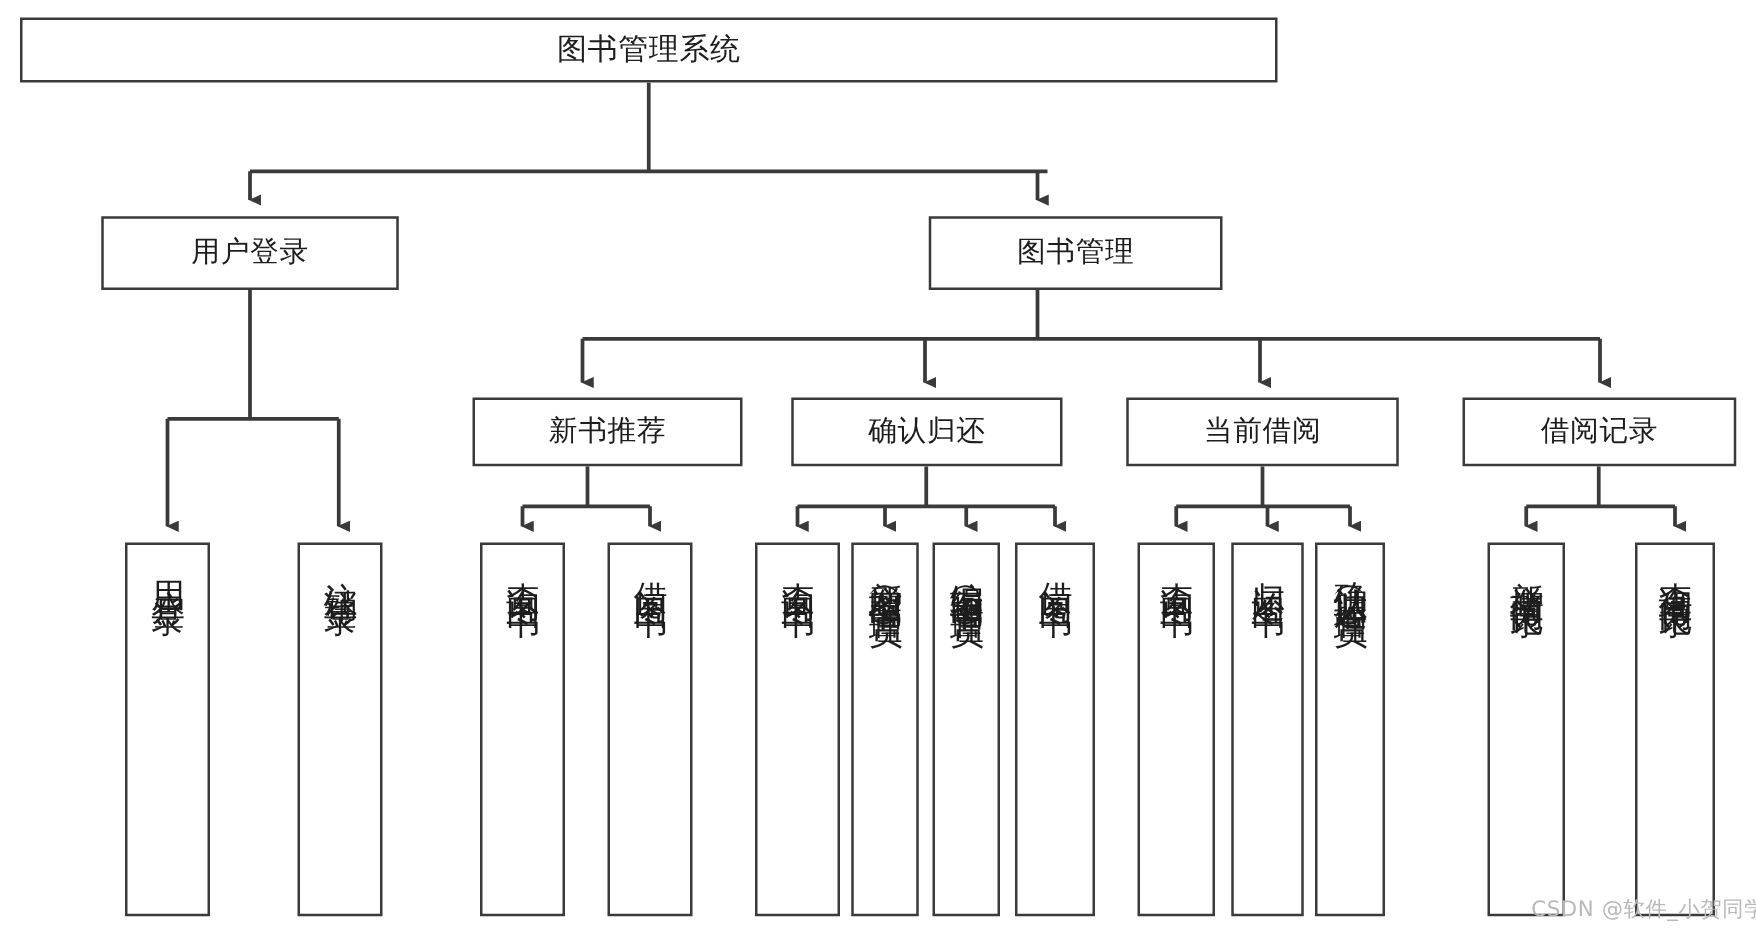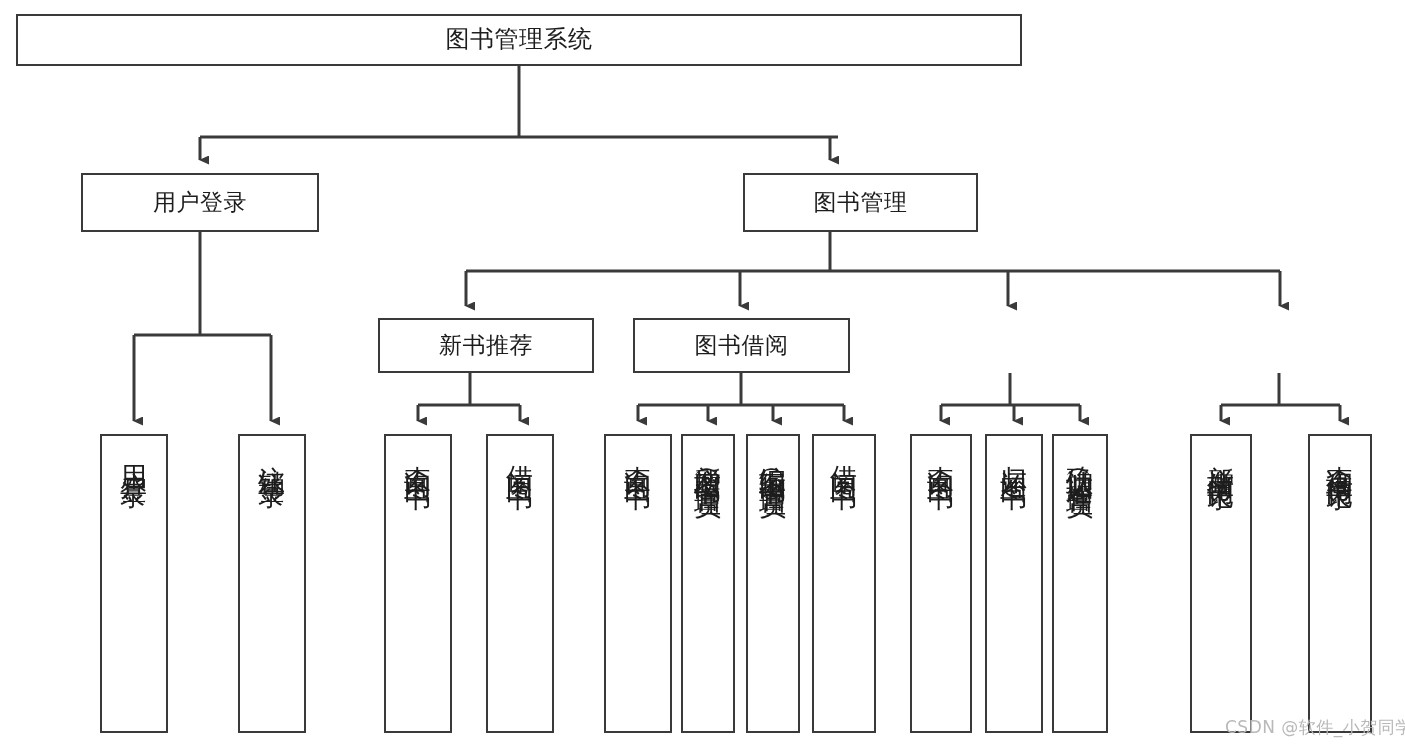--- a/index.html
+++ b/index.html
@@ -137,21 +137,27 @@
     <span class="lbl">用户登录</span>
   </div>
   <div class="node h-node" style="left:711px; top:173px; width:235px; height:59px;margin-left:32px;">
     <span class="lbl">图书管理</span>
   </div>
 
   <div class="node h-node" style="left:362px; top:318px; width:216px; height:55px;margin-left:16px;">
     <span class="lbl">新书推荐</span>
   </div>
   <div class="node h-node" style="left:633px; top:318px; width:217px; height:55px;">
-    <span class="lbl">图书借阅</span>
+    <span class="lbl">确认归还</span>
+  </div>
+  <div class="node h-node" style="left:901px; top:318px; width:218px; height:55px;">
+    <span class="lbl">当前借阅</span>
+  </div>
+  <div class="node h-node" style="left:1170px; top:318px; width:219px; height:55px;">
+    <span class="lbl">借阅记录</span>
   </div>
 
   <div class="node v-node" style="left:100px; top:434px; width:68px; height:299px;">
     <span class="lbl">用户登录</span>
   </div>
   <div class="node v-node" style="left:238px; top:434px; width:68px; height:299px;">
     <span class="lbl">注销登录</span>
   </div>
 
   <div class="node v-node" style="left:384px; top:434px; width:68px; height:299px;">

